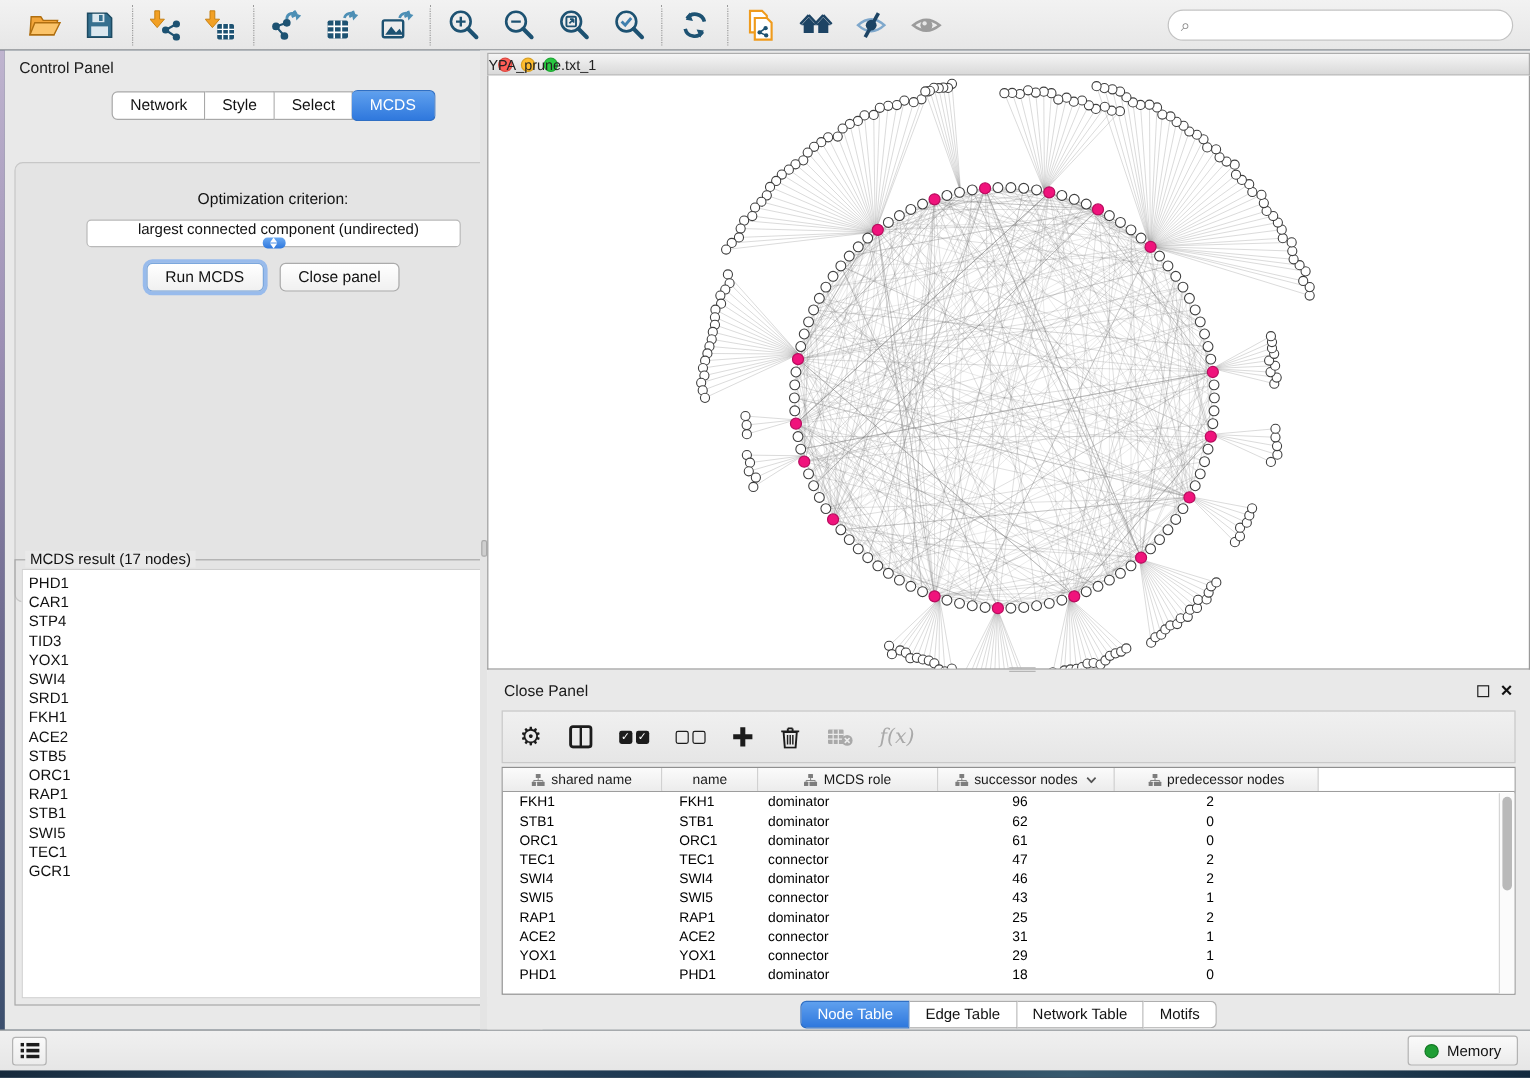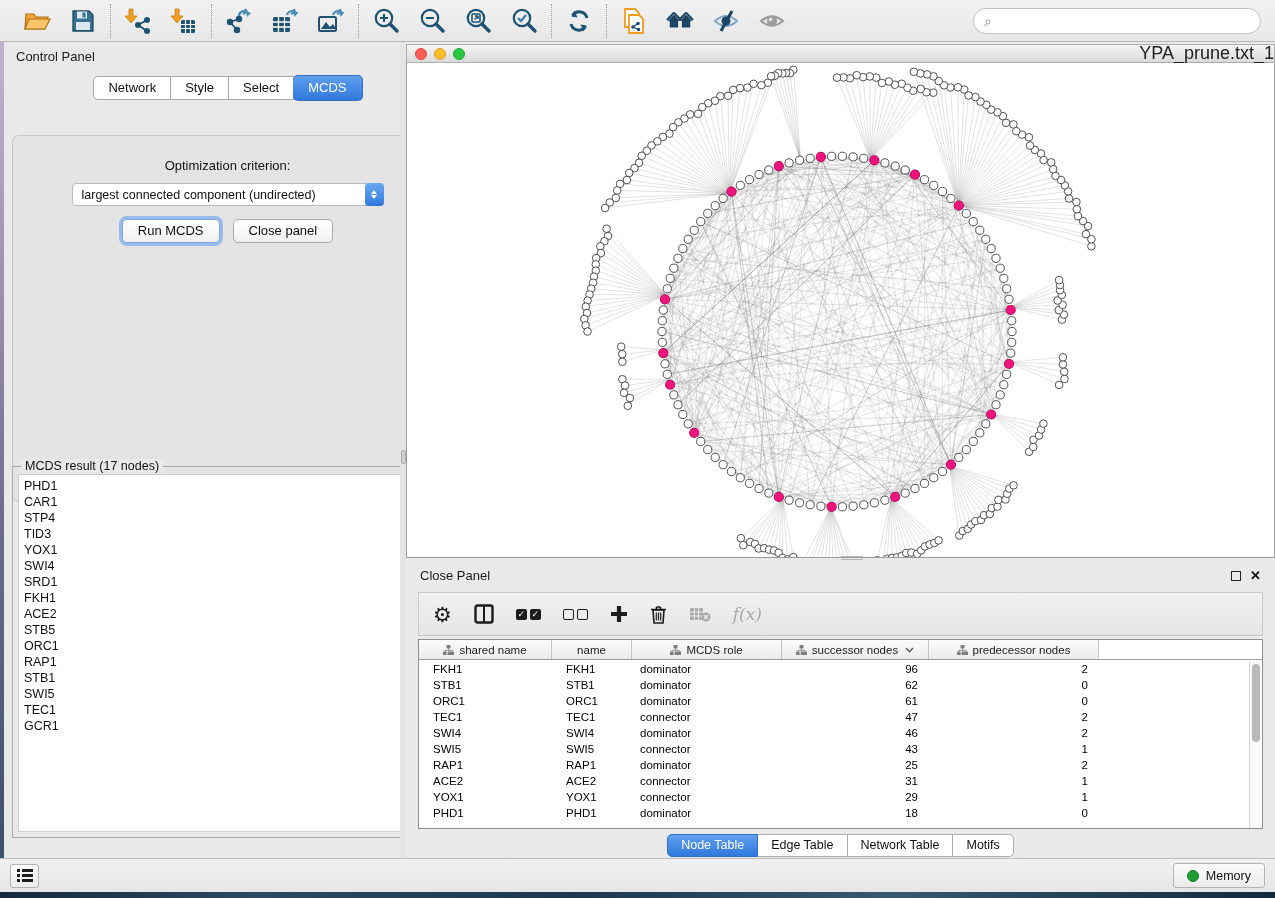--- a/index.html
+++ b/index.html
@@ -40,21 +40,21 @@
   .cp-tab { font-size:13px; padding:3px 14px 4px 14px; background:#fff; color:#111;
     border:1px solid #a8a8a8; border-left:none; }
   .cp-tab:first-child { border-left:1px solid #a8a8a8; border-radius:5px 0 0 5px; }
   .cp-tab:last-child { border-radius:0 5px 5px 0; }
   .cp-tab.active { background:linear-gradient(#5fa0ee,#2f78dd); color:#fff;
     border-color:#2f6fc4; margin:-1px; padding:4px 15px 5px 15px; border-radius:5px; }
   .cp-content { position:absolute; left:8px; right:8px; top:93px; height:367px;
     background:#e4e4e4; border:1px solid #c7c7c7; border-radius:7px; }
   .crit-label { text-align:center; font-size:13px; color:#111; margin-top:22px; }
   .dropdown { margin:10px auto 0 auto; width:312px; height:23px; background:#fff;
-    border:1px solid #b9b9b9; border-radius:4px; display:flex; align-items:center; }
+    border:1px solid #b9b9b9; border-radius:4px; display:flex; align-items:center;flex-direction:column; }
   .dropdown .dd-text { flex:1; font-size:12.5px; color:#111; padding-left:9px; white-space:nowrap; }
   .dd-stepper { width:19px; height:23px; margin-right:-1px; border-radius:4px;
     background:linear-gradient(#6aa9f2,#2f78dd); display:flex; flex-direction:column;
     align-items:center; justify-content:center; gap:1px; }
   .dd-stepper .up, .dd-stepper .dn { width:0; height:0; border-left:3.5px solid transparent;
     border-right:3.5px solid transparent; }
   .dd-stepper .up { border-bottom:4px solid #fff; }
   .dd-stepper .dn { border-top:4px solid #fff; }
   .cp-buttons { display:flex; justify-content:center; gap:13px; margin-top:13px; }
   .btn { font-size:13px; color:#111; background:linear-gradient(#ffffff,#f0f0f0);
@@ -81,21 +81,21 @@
   .right-region { position:absolute; left:406px; top:42px; width:869px; height:816px; background:#e9e9e9; }
 
   .net-titlebar { position:absolute; left:0; top:2px; width:869px; height:19px;
     background:linear-gradient(#f5f5f5,#d9d9d9); border:1px solid #adadad;
     display:flex; align-items:center; }
   .lights { display:flex; gap:7px; padding-left:8px; }
   .light { width:12px; height:12px; border-radius:50%; }
   .light.red { background:#ff5f57; border:1px solid #dd4a43; }
   .light.yellow { background:#febc2e; border:1px solid #d9a022; }
   .light.green { background:#28c840; border:1px solid #1ea833; }
-  .net-title { position:absolute; left:0; right:0; text-align:right; font-size:18px; color:#222; }
+  .net-title { position:absolute; left:0; right:0; text-align:left; font-size:12px; color:#222; }
   .graph-area { position:absolute; left:0; top:21px; width:869px; height:495px;
     background:#fff; border:1px solid #9a9a9a; border-top:none; }
   .graph-area svg { width:100%; height:100%; display:block; }
 
   
   .table-panel { position:absolute; left:0; top:518px; width:869px; height:298px; background:#e9e9e9; }
   .tp-handle { position:absolute; top:-4px; left:50%; width:22px; height:4px;
     border-top:1px solid #b5b5b5; border-bottom:1px solid #b5b5b5; }
   .tp-header { display:flex; align-items:center; padding:8px 14px 0 14px; }
   .tp-title { font-size:13px; color:#1a1a1a; }
@@ -115,21 +115,21 @@
   .tbl-header { display:flex; height:20px; border-bottom:1px solid #9d9d9d; }
   .tbl-h-cell { background:linear-gradient(#fbfbfb,#ececec); border-right:1px solid #c6c6c6;
     display:flex; align-items:center; justify-content:center; gap:5px;
     font-size:11.5px; color:#1a1a1a; overflow:hidden; }
   .tbl-h-fill { flex:1; background:#fff; }
   .tree-icon { display:inline-block; }
   .sort-chev { margin-left:2px; }
   .tbl-body { position:absolute; top:21px; left:0; right:13px; bottom:0; overflow:hidden; }
   .tbl-row { display:flex; height:16px; align-items:center; }
   .tbl-cell { font-size:11.5px; color:#000; white-space:nowrap; overflow:hidden; }
-  .tbl-cell.num { text-align:right; padding-right:11px; }
+  .tbl-cell.num { text-align:center; padding-right:11px; }
   .tbl-cell.txt { padding-left:14px; }
   .tbl-cell.role { padding-left:8px; }
   .tbl-vscroll { position:absolute; top:21px; right:0; bottom:0; width:13px;
     background:#fbfbfb; border-left:1px solid #d5d5d5; }
   .tbl-thumb { position:absolute; left:2px; right:2px; top:3px; height:78px;
     background:#b9b9b9; border-radius:5px; }
 
   .tp-tabs { position:absolute; left:0; right:0; top:274px; display:flex; justify-content:center; }
   .tp-tab { font-size:12.5px; padding:3px 13px 4px 13px; background:#fff; color:#111;
     border:1px solid #aeaeae; border-left:none; }

